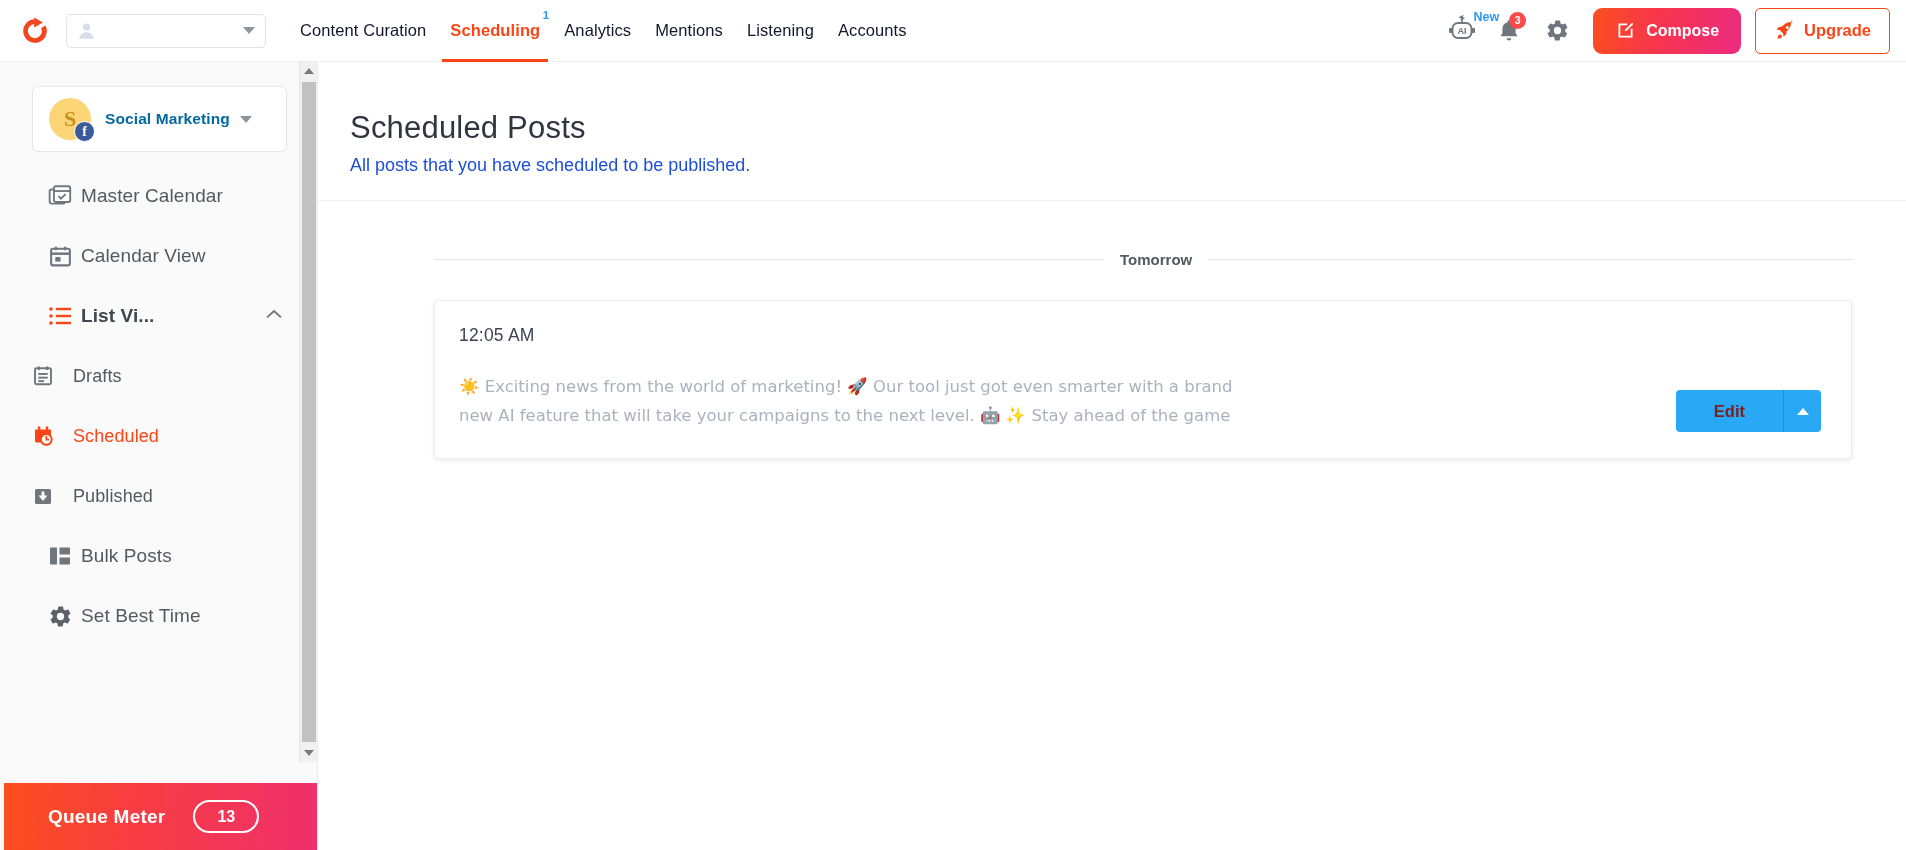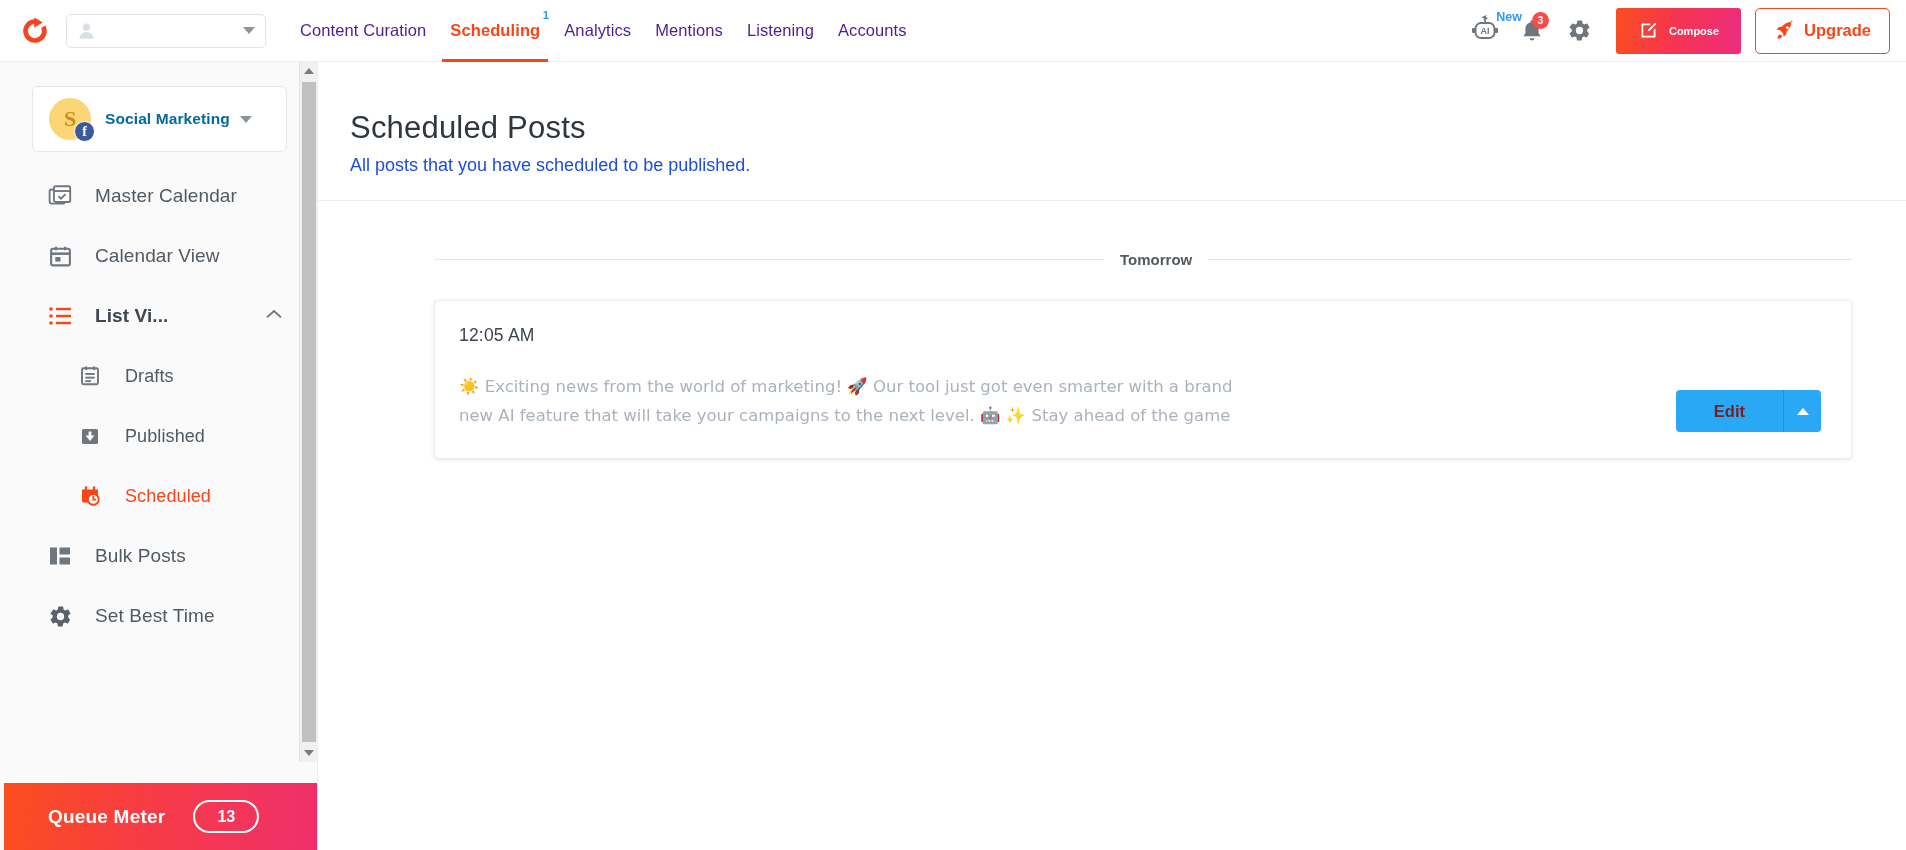--- a/index.html
+++ b/index.html
@@ -39,21 +39,21 @@
     border-left: 6px solid transparent;
     border-right: 6px solid transparent;
     border-top: 7px solid #8c949c;
   }
 
   .mainnav { display: flex; align-items: center; height: 62px; margin-left: 22px; }
   .navitem {
     position: relative;
     height: 62px; display: flex; align-items: center;
     padding: 0 12px;
-    font-size: 16.5px; color: #4c1d95;
+    font-size: 16.5px; color: #0f172a;
     letter-spacing: .1px;
     cursor: pointer;
   }
   .navitem.active { color: #fa4616; font-weight: 600; }
   .navitem.active::after {
     content: ""; position: absolute; left: 4px; right: 4px; bottom: 0;
     height: 3px; background: #fa4616;
   }
   .navitem .sup {
     position: absolute; top: 9px; right: 3px;
@@ -76,23 +76,23 @@
     background: #fb4a4a; color: #fff;
     font-size: 10.5px; font-weight: 700;
     display: flex; align-items: center; justify-content: center;
     padding: 0 4px;
   }
   .gear-wrap { width: 48px; height: 40px; display:flex;align-items:center;justify-content:center;cursor:pointer;}
 
   .btn-compose {
     margin-left: 12px;
     height: 46px; padding: 0 22px;
-    border: none; border-radius: 3px;
+    border: none; border-radius: 9px;
     background: linear-gradient(100deg,#fb4e1e 0%,#f6354e 45%,#ec2c80 100%);
-    color: #fff; font-size: 11px; font-weight: 600;
+    color: #fff; font-size: 16px; font-weight: 600;
     display: flex; align-items: center; gap: 10px;
     cursor: pointer;
     font-family: inherit;
   }
   .btn-upgrade {
     margin-left: 14px;
     height: 46px; padding: 0 18px;
     border: 1.5px solid #fa4616; border-radius: 5px;
     background: #fff; color: #fa4616;
     font-size: 16.5px; font-weight: 600;
@@ -141,24 +141,24 @@
     border-left: 6px solid transparent;
     border-right: 6px solid transparent;
     border-top: 7px solid #8c949c;
   }
 
   .navlist { margin-top: 14px; }
   .nav-row {
     height: 60px; display: flex; align-items: center;
     padding-left: 48px; cursor: pointer;
   }
-  .nav-row.sub { padding-left: 78px; height: 60px; }
+  .nav-row.sub { padding-left: 31px; height: 60px; gap: 9px; }
   .nav-row .ic { width: 28px; display: flex; align-items: center; justify-content: flex-start; }
   .nav-row .lbl {
-    margin-left: 19px; font-size: 19px; color: #515a63; letter-spacing: .1px;
+    margin-left: 5px; font-size: 19px; color: #515a63; letter-spacing: .1px;
   }
   .nav-row.sub .lbl { font-size: 18px; }
   .nav-row.active .lbl { color: #fa4616; }
   .nav-row .collapse {
     margin-left: auto; margin-right: 34px;
   }
   .nav-row.group .lbl { font-weight: 700; color: #3e474f; }
 
   .queue-meter {
     position: absolute; bottom: 0; left: 4px;
@@ -422,41 +422,41 @@
           <line x1="16" y1="2.4" x2="16" y2="6" stroke="#6f767d" stroke-width="2"></line>
           <rect x="7.3" y="9" width="9.4" height="1.9" fill="#6f767d"></rect>
           <rect x="7.3" y="12.7" width="9.4" height="1.9" fill="#6f767d"></rect>
           <rect x="7.3" y="16.2" width="5.6" height="1.9" fill="#6f767d"></rect>
         </svg>
       </span>
       <span class="lbl">Drafts</span>
     </div>
 
 
-    <div class="nav-row sub">
-      <span class="ic">
-        <svg width="24" height="24" viewBox="0 0 24 24">
-          <rect x="4" y="5" width="16" height="15" rx="1.6" fill="#6f767d"></rect>
-          <path d="M12 17 L7.6 11.4 h3 V7.6 h2.8 v3.8 h3z" fill="#fff"></path>
-        </svg>
-      </span>
-      <span class="lbl">Published</span>
-    </div>
-
     <div class="nav-row sub active">
       <span class="ic">
         <svg width="24" height="24" viewBox="0 0 24 24">
           <path d="M4 5.5h16v11.5a1.5 1.5 0 0 1-1.5 1.5h-13A1.5 1.5 0 0 1 4 17z" fill="#fa4616"></path>
           <line x1="8" y1="2.4" x2="8" y2="6.4" stroke="#fa4616" stroke-width="2.4"></line>
           <line x1="16" y1="2.4" x2="16" y2="6.4" stroke="#fa4616" stroke-width="2.4"></line>
           <circle cx="15.3" cy="15.4" r="5.4" fill="#fff" stroke="#fa4616" stroke-width="1.9"></circle>
           <path d="M15.3 12.1v3.5h2.7" fill="none" stroke="#fa4616" stroke-width="1.8"></path>
         </svg>
       </span>
       <span class="lbl">Scheduled</span>
+    </div>
+
+    <div class="nav-row sub">
+      <span class="ic">
+        <svg width="24" height="24" viewBox="0 0 24 24">
+          <rect x="4" y="5" width="16" height="15" rx="1.6" fill="#6f767d"></rect>
+          <path d="M12 17 L7.6 11.4 h3 V7.6 h2.8 v3.8 h3z" fill="#fff"></path>
+        </svg>
+      </span>
+      <span class="lbl">Published</span>
     </div>
 
     <div class="nav-row">
       <span class="ic">
         <svg width="24" height="22" viewBox="0 0 24 22">
           <rect x="2" y="2.5" width="7" height="17" fill="#6f767d"></rect>
           <rect x="11.5" y="2.5" width="10.5" height="7" fill="#6f767d"></rect>
           <rect x="11.5" y="12.5" width="10.5" height="7" fill="#6f767d"></rect>
         </svg>
       </span>

